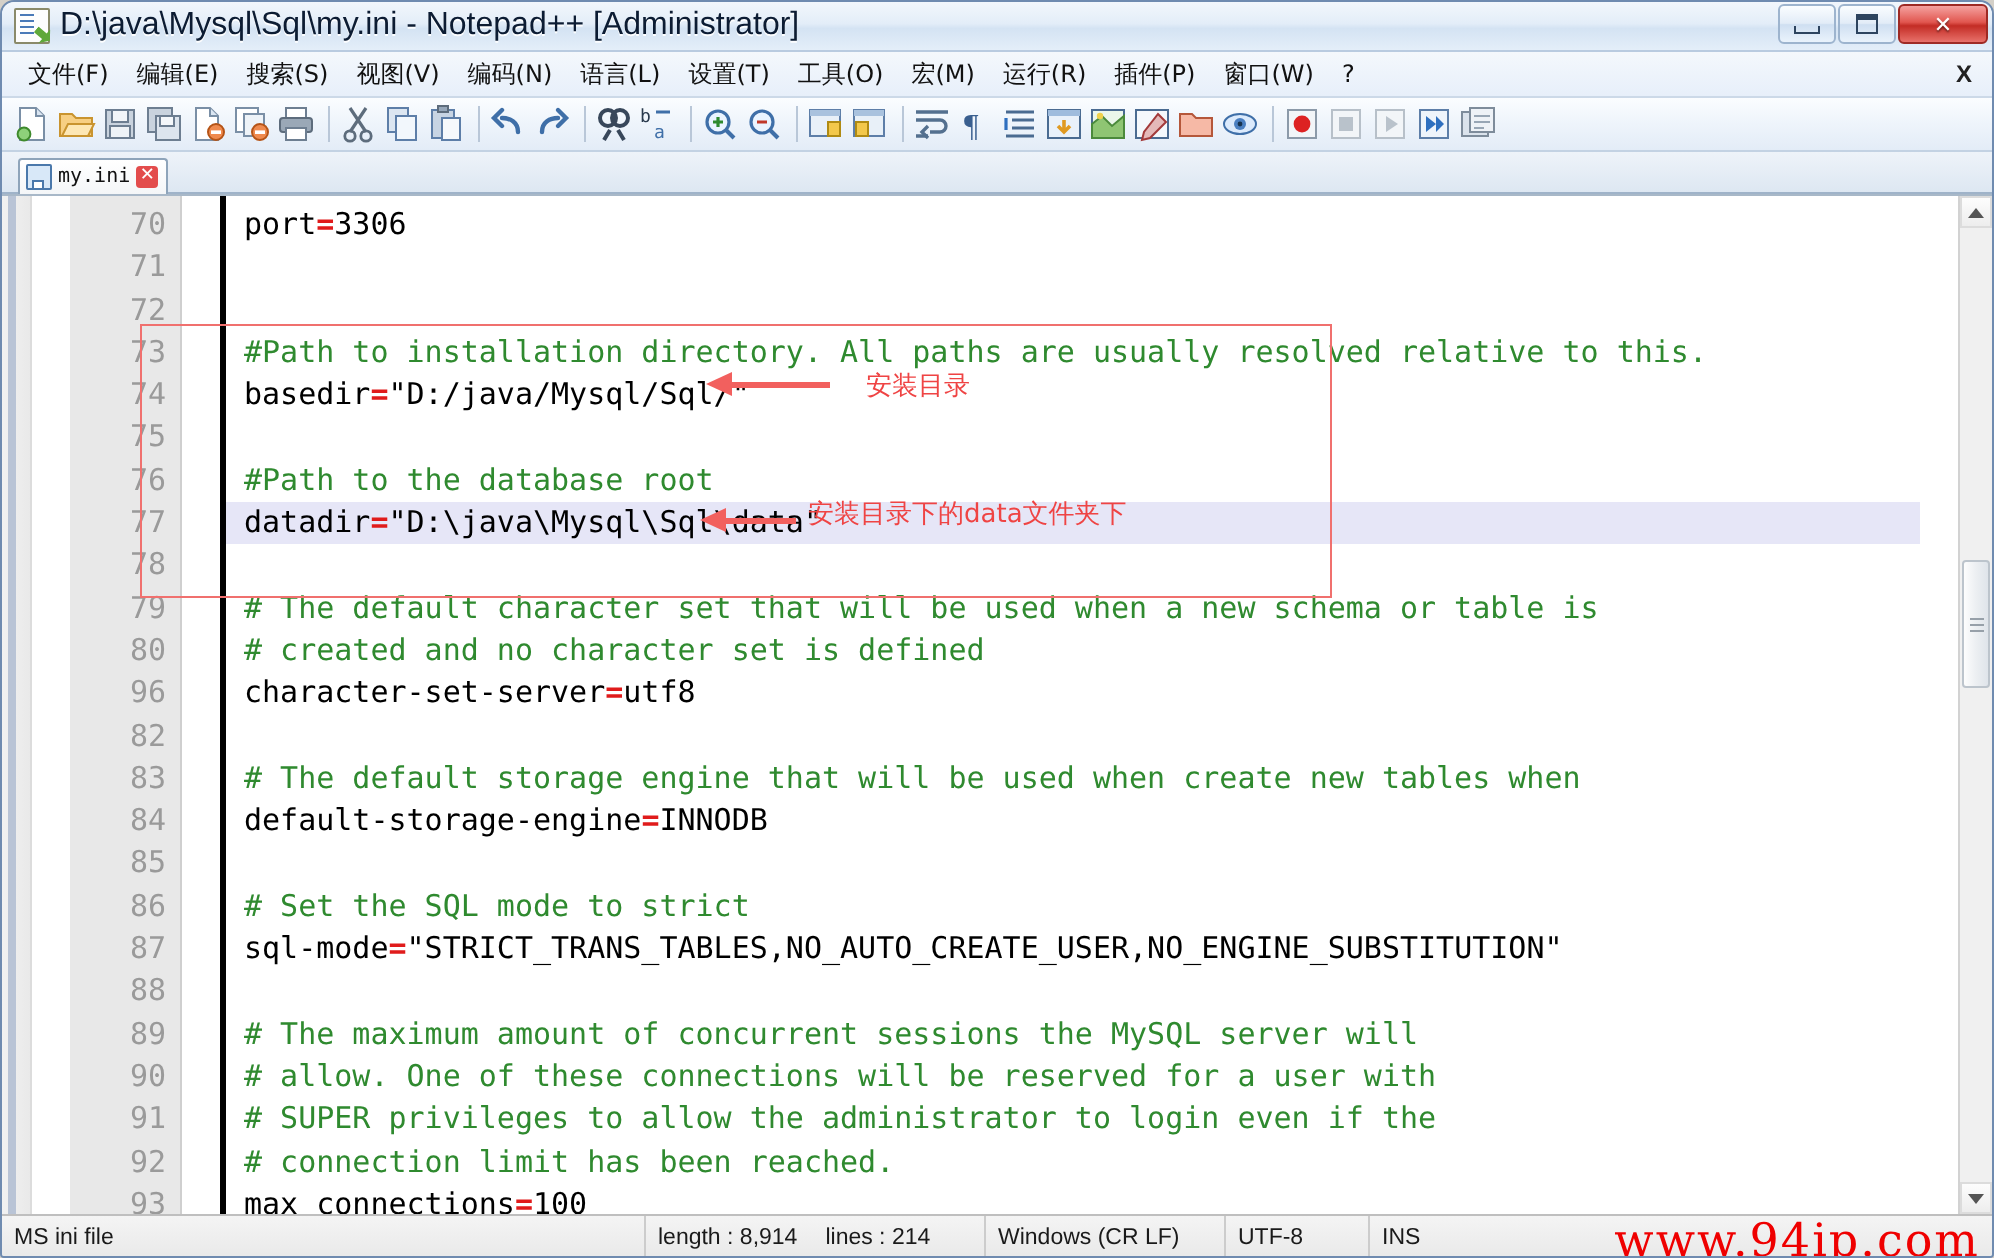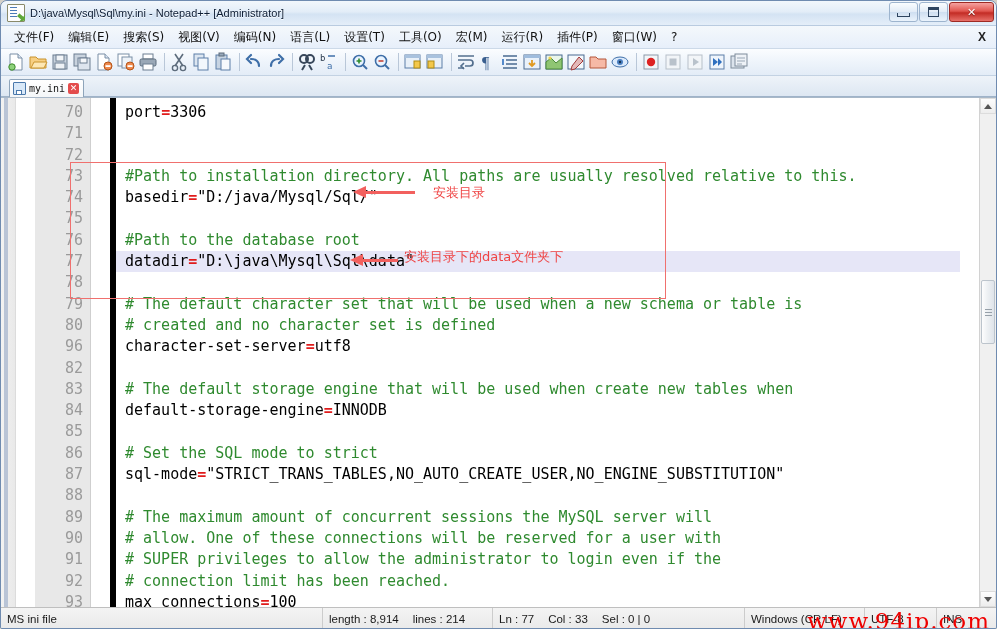--- a/index.html
+++ b/index.html
@@ -32,21 +32,21 @@
   .app-icon:before{
     content:"";position:absolute;left:2px;top:2px;width:7px;height:1px;
     background:#4a7ab8;box-shadow:0 3px 0 #4a7ab8,0 6px 0 #4a7ab8,0 9px 0 #4a7ab8;
   }
   .app-icon:after{
     content:"";position:absolute;right:-2px;bottom:-1px;width:9px;height:9px;
     background:#5fa83a;transform:rotate(40deg);
     clip-path:polygon(0 30%,60% 30%,60% 0,100% 50%,60% 100%,60% 70%,0 70%);
   }
   .title-text{
-    font-size:11px;color:#0c1c33;white-space:nowrap;
+    font-size:16px;color:#0c1c33;white-space:nowrap;
     text-shadow:0 1px 0 rgba(255,255,255,.9);
   }
   .win-buttons{position:absolute;right:2px;top:1px;display:flex;align-items:center;}
   .wbtn{
     width:29px;height:20px;margin-left:1px;box-sizing:border-box;
     border:1px solid #9db4ce;border-radius:3px;
     background:linear-gradient(180deg,#fafdff 0%,#e2ecf7 48%,#cfdff1 52%,#eaf3fc 100%);
     display:flex;align-items:center;justify-content:center;
     font-size:11px;color:#22364f;
   }
@@ -121,21 +121,21 @@
     background:#e8e8e8;border-right:1px solid #cfcfcf;
     font-family:"DejaVu Sans Mono","Liberation Mono",monospace;
     font-size:15px;line-height:21.3px;color:#9a9a9a;
     text-align:right;padding-right:7px;padding-top:4px;
   }
   .code{
     flex:1 1 auto;position:relative;overflow:hidden;
     font-family:"DejaVu Sans Mono","Liberation Mono",monospace;
     font-size:15px;line-height:21.3px;color:#000;
     padding-top:4px;padding-left:9px;white-space:pre;
-    border-left:6px solid #000000;
+    border-left:3px solid #000000;
   }
   .ln{height:21.3px;position:relative;}
   .ln.current{background:#e6e6f7;margin-left:-9px;padding-left:9px;}
   .cmt{color:#2f8a2f;}
   .eq{color:#e01b1b;font-weight:bold;}
   .str{color:#000;}
   
   .vscroll{
     width:17px;flex:0 0 auto;box-sizing:border-box;
     background:#f0f0f0;border-left:1px solid #d2d2d2;
@@ -505,24 +505,19 @@
         </div>
     </div>
   </div>
 
   <div class="statusbar">
     <div class="sb-cell" style="width:322px;">MS ini file</div>
     <div class="sb-cell" style="width:170px;">
       <span>length : 8,914</span>
       <span>lines : 214</span>
     </div>
-    <div class="sb-cell" style="width:252px;">
-      <span>Ln : 77</span>
-      <span>Col : 33</span>
-      <span>Sel : 0 | 0</span>
-    </div>
     <div class="sb-cell" style="width:120px;">Windows (CR LF)</div>
     <div class="sb-cell" style="width:72px;">UTF-8</div>
     <div class="sb-cell" style="border-right:none;">INS</div>
     <div class="watermark">www.94ip.com</div>
   </div>
 
 </div>
 
 </body></html>

